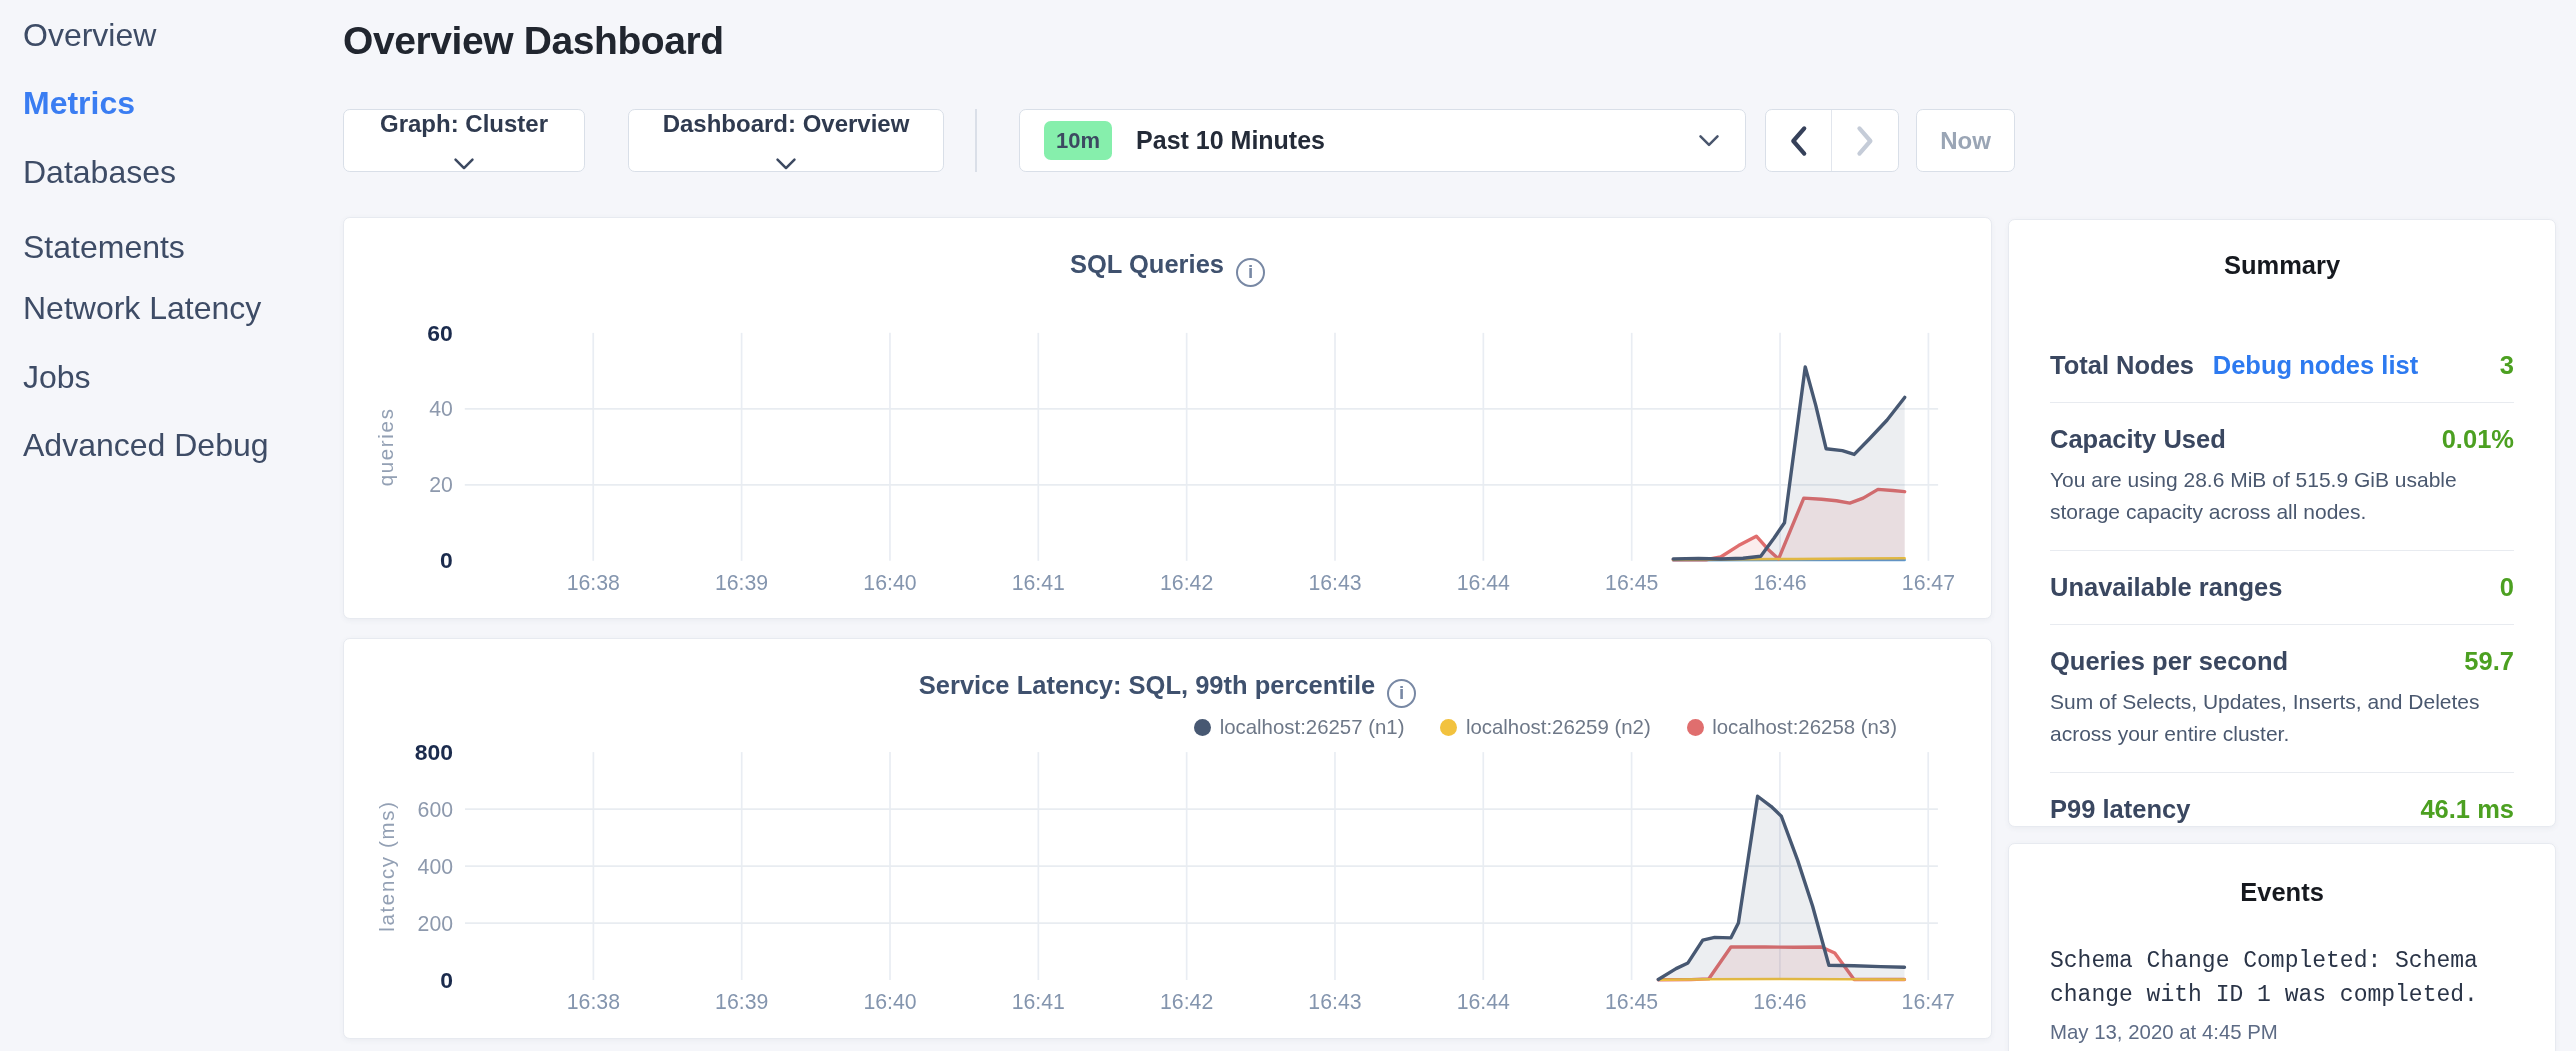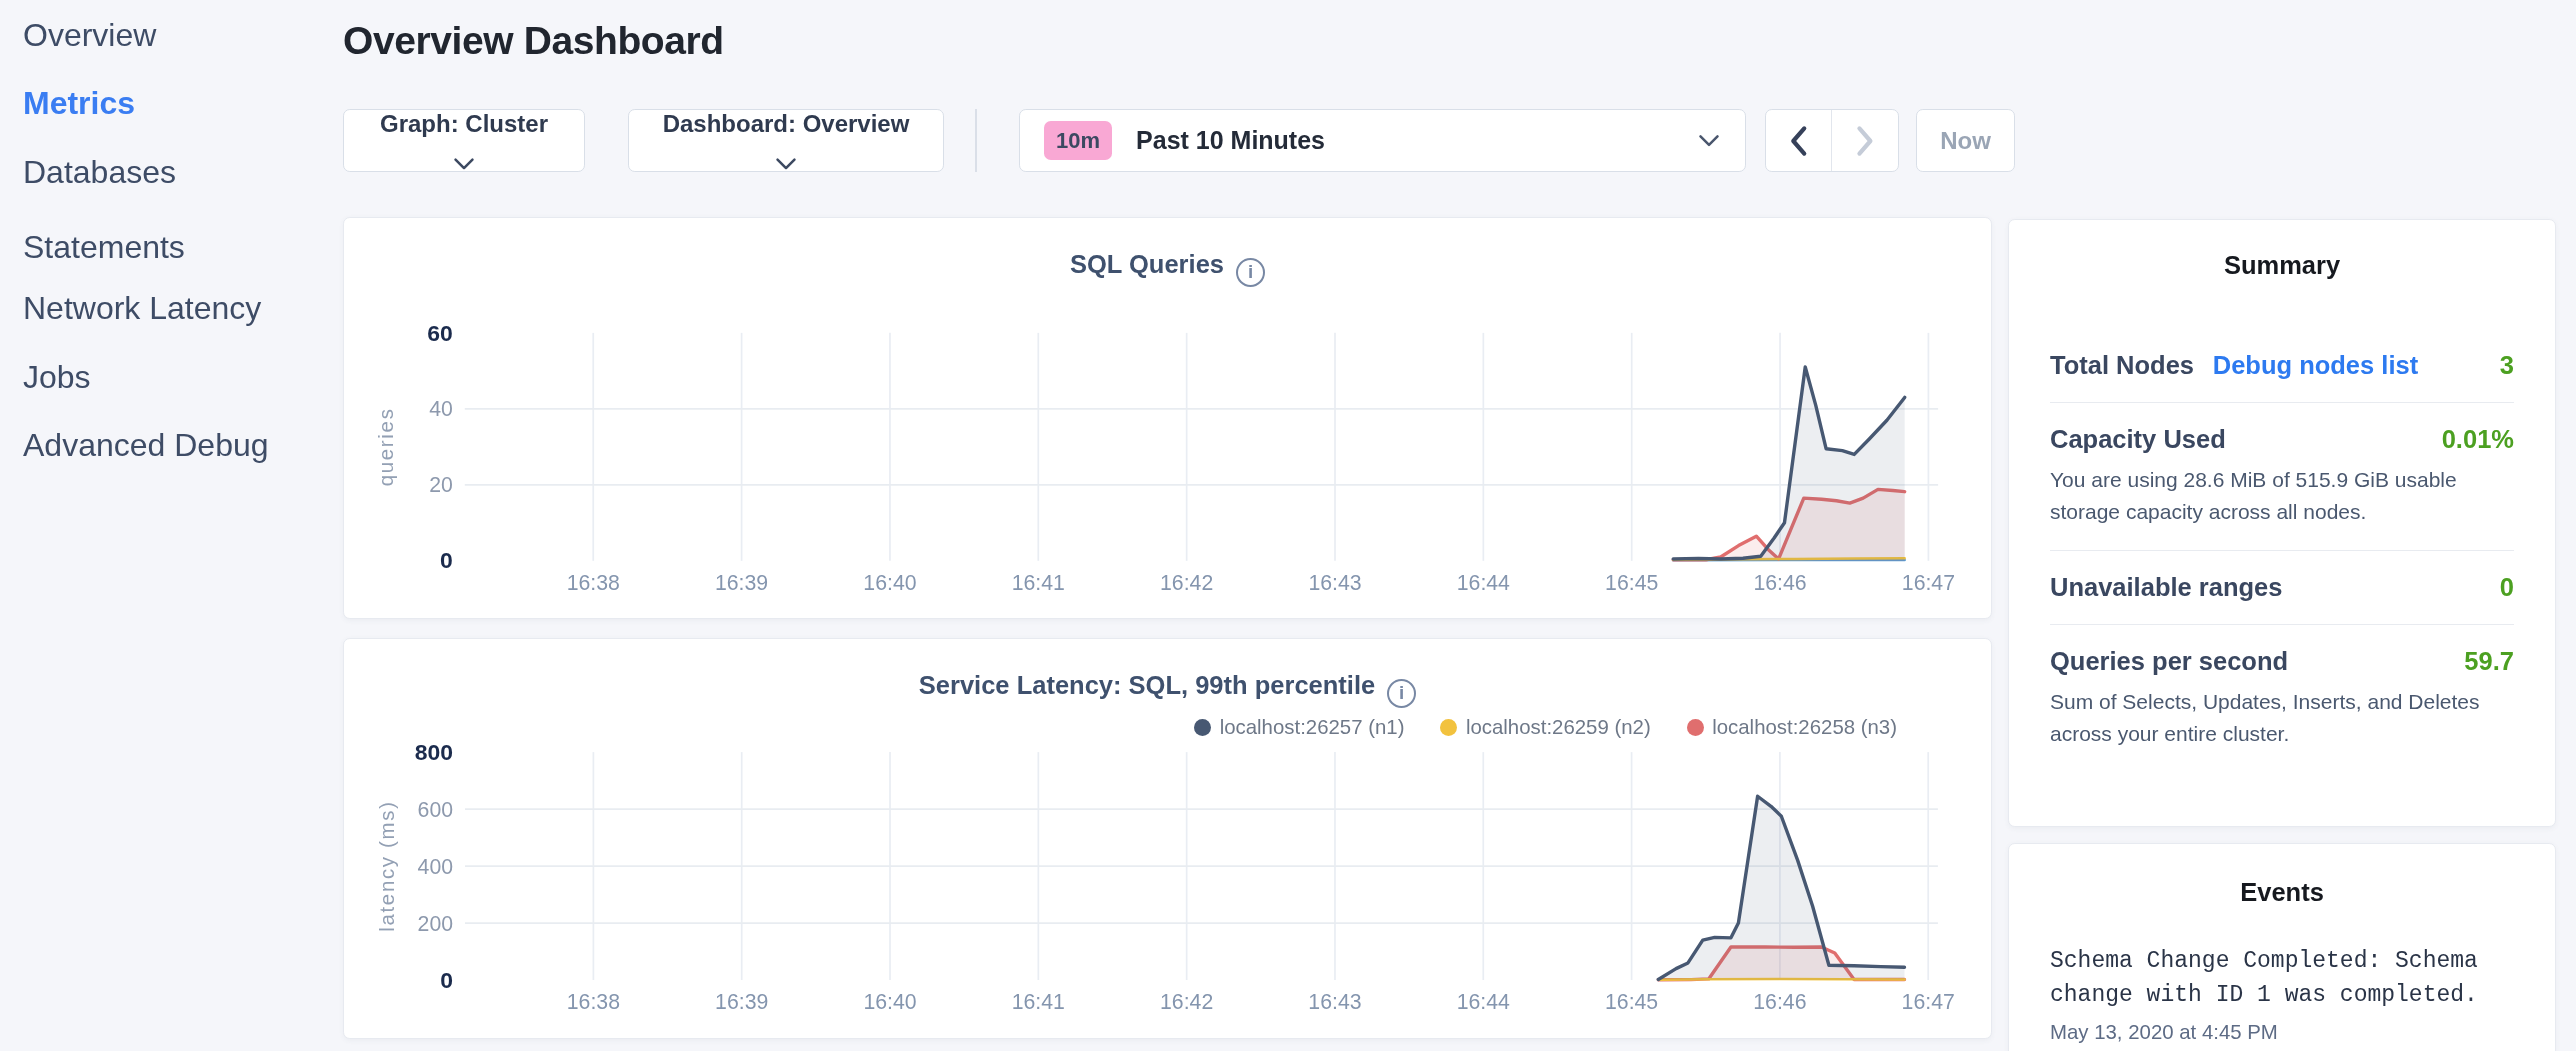--- a/index.html
+++ b/index.html
@@ -26,21 +26,21 @@
   .ctl { position:absolute; top:109px; height:63px; background:#fff;
          border:1.7px solid #d9dfe8; border-radius:6.8px; display:flex;
          align-items:center; font-size:24px; font-weight:bold; color:#2f3a4f;
          cursor:pointer; }
   .dd { justify-content:space-between; padding:0 25.5px;flex-direction:column; }
   .dd1 { left:343px; width:242px; }
   .dd2 { left:628px; width:316px; }
   .vdivider { position:absolute; left:975px; top:109px; width:1.7px; height:63px; background:#dadfe8; }
   .timebox { left:1019px; width:727px; padding:0 24px; }
   .time-badge {
-    background:#f9a8d4; color:#3c4961; border-radius:6.8px;
+    background:#86efac; color:#3c4961; border-radius:6.8px;
     font-size:22px; font-weight:bold; padding:6.8px 12px; margin-right:24px;
   }
   .time-label { font-size:25px; color:#242b38; flex:1; text-align:left; }
   .pager { left:1765px; width:134px; padding:0; overflow:hidden; }
   .pager .half { width:67px; height:100%; display:flex; align-items:center; justify-content:center;
                  background:none; border:none; cursor:pointer; }
   .pager .half:first-child { border-right:1.7px solid #e2e6ed; }
   .nowbtn { left:1916px; width:99px; justify-content:center; color:#9aa5b5; }
   .chev { display:block; }
   
@@ -254,20 +254,26 @@
   </div>
 
   <div class="srow">
     <div class="srow-main">
       <span class="slabel">Queries per second</span>
       <span class="svalue">59.7</span>
     </div>
     <p class="sdesc">Sum of Selects, Updates, Inserts, and Deletes across your entire cluster.</p>
   </div>
 
+  <div class="srow">
+    <div class="srow-main">
+      <span class="slabel">P99 latency</span>
+      <span class="svalue">46.1 ms</span>
+    </div>
+  </div>
 </section>
 
 <section class="card events-card">
   <h2 class="panel-title">Events</h2>
   <div class="event-item">
     <div class="event-text">Schema Change Completed: Schema change with ID 1 was completed.</div>
     <div class="event-time">May 13, 2020 at 4:45 PM</div>
   </div>
 </section>
 

